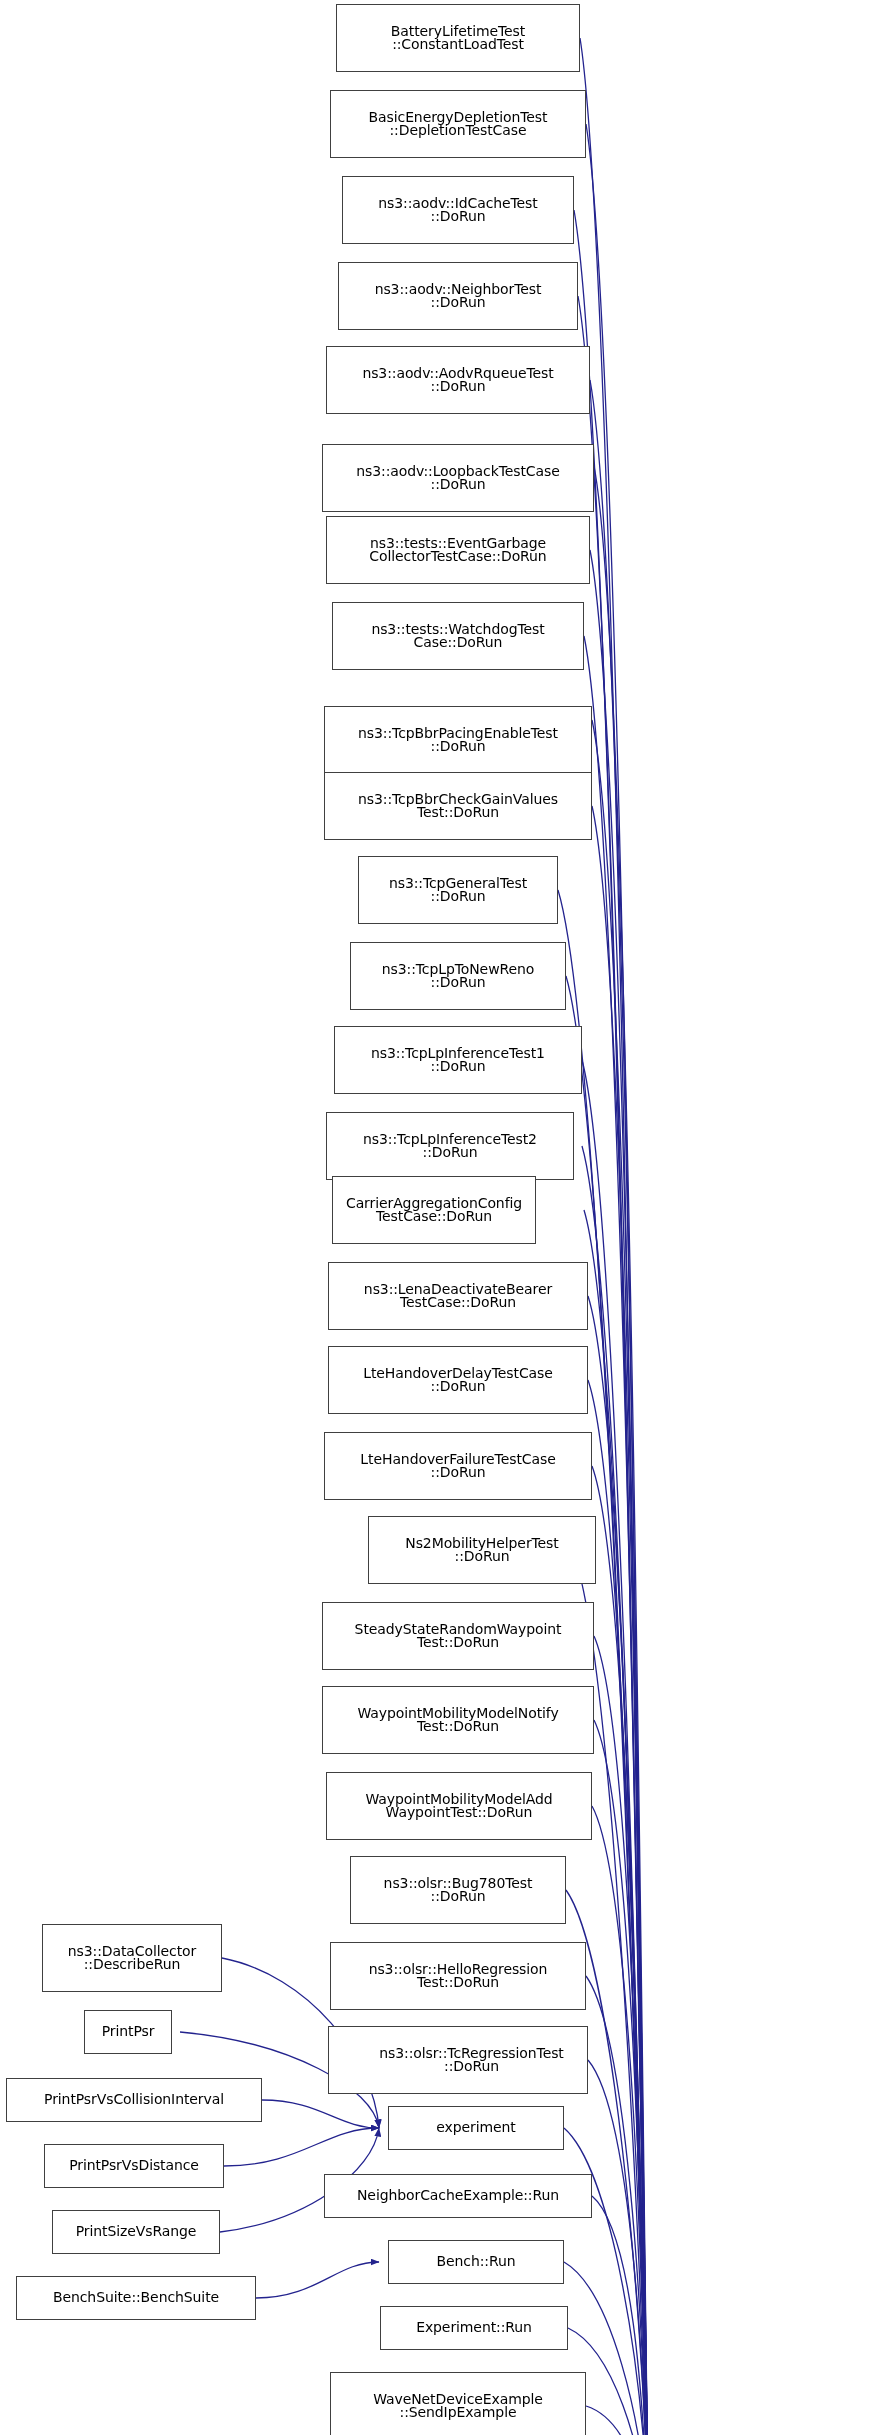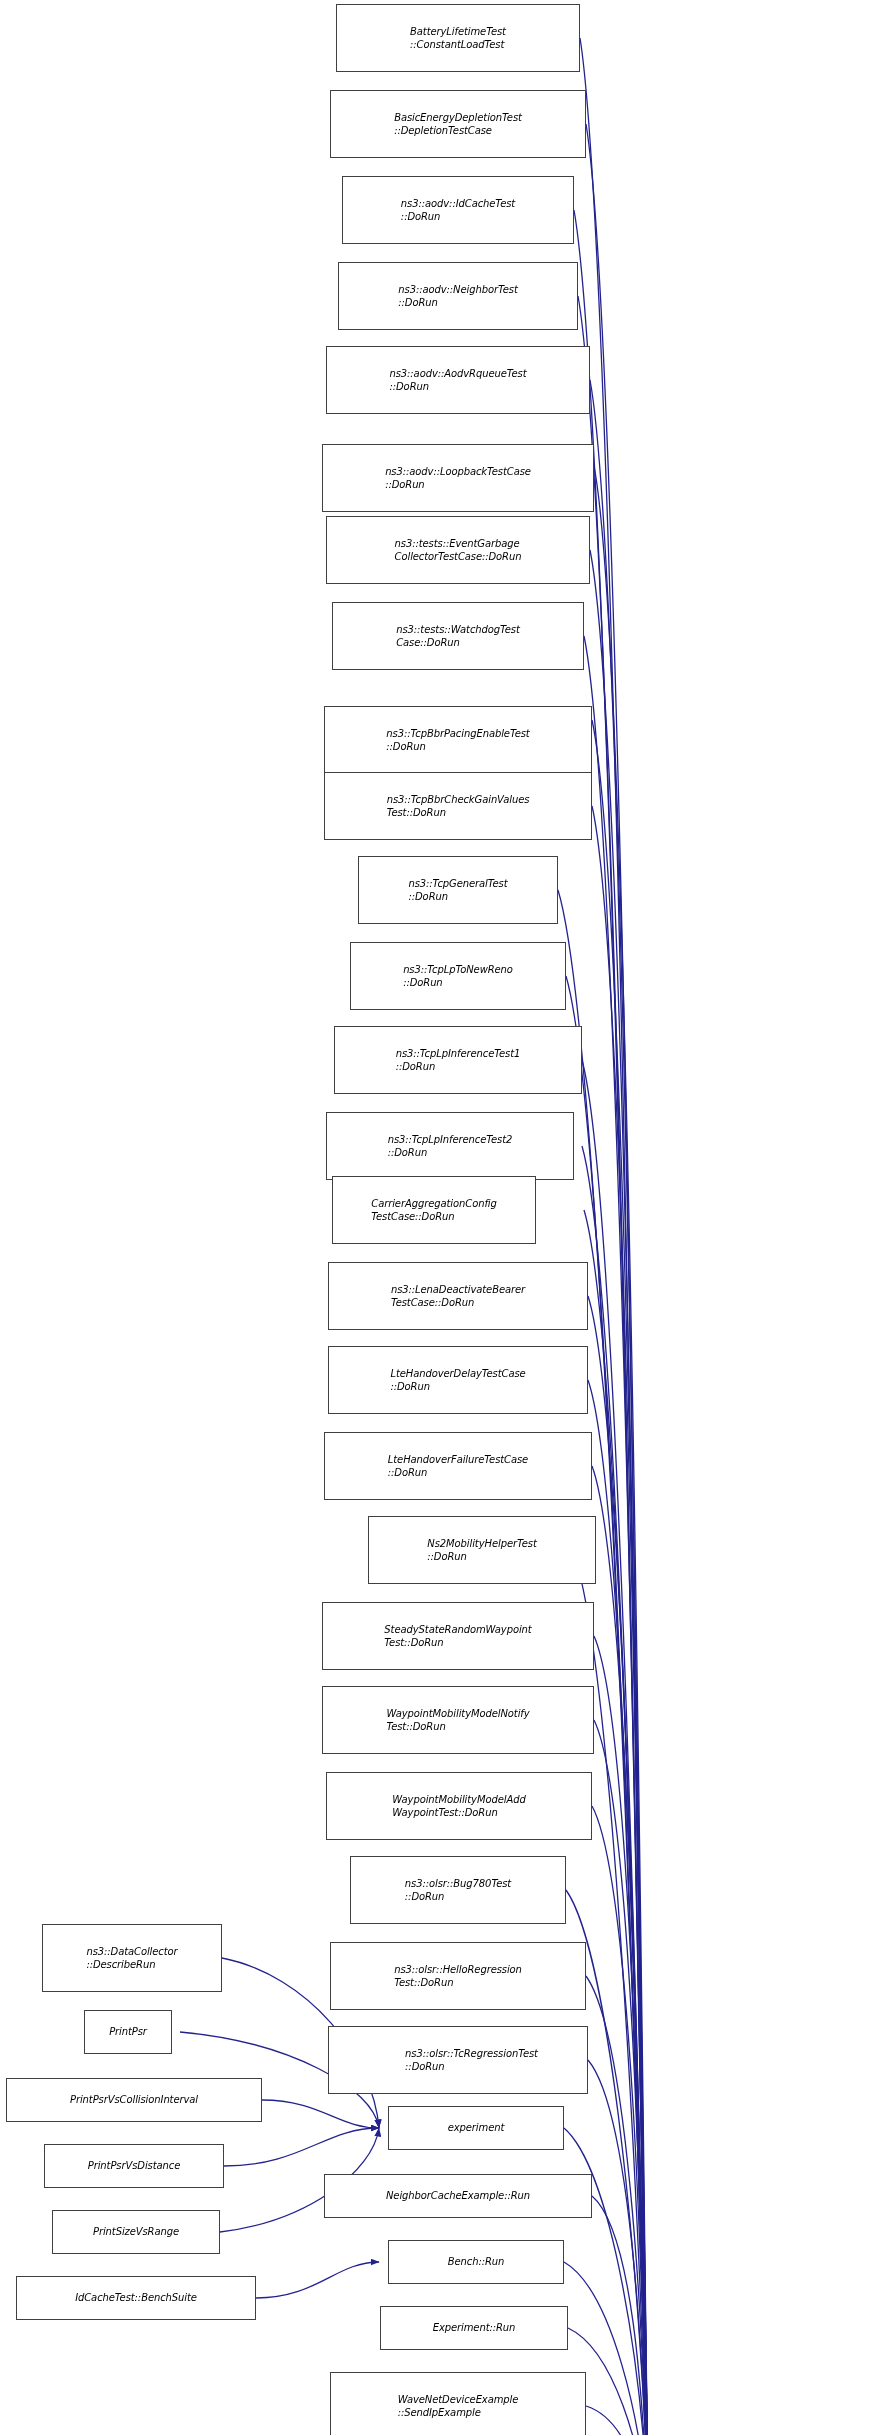--- a/index.html
+++ b/index.html
@@ -1,21 +1,21 @@
 <!DOCTYPE html>
 <html><head>
 <meta charset="utf-8">
 <style>
   html,body{margin:0;padding:0;background:#ffffff;}
   body{font-family:"DejaVu Sans","Liberation Sans",sans-serif;}
   #graph{position:relative;width:893px;height:2435px;background:#fff;overflow:hidden;}
   #edges{position:absolute;left:0;top:0;width:893px;height:2435px;pointer-events:none;}
   .node{position:absolute;box-sizing:border-box;border:1.4px solid #404040;background:#ffffff;
-        display:flex;align-items:center;justify-content:center;text-align:left;
-        font-size:10px;line-height:13.4px;color:#000;letter-spacing:-0.1px;font-style:italic;}
+        display:flex;align-items:center;justify-content:center;text-align:center;
+        font-size:14px;line-height:13.4px;color:#000;letter-spacing:-0.1px;}
   .node span{display:block;padding:0 3px;white-space:pre-line;}
 </style>
 </head>
 <body>
 
 <div id="graph">
   <svg id="edges" viewBox="0 0 893 2435">
     <defs>
       <marker id="arw" markerWidth="9" markerHeight="7" refX="8.5" refY="3.5" orient="auto" markerUnits="userSpaceOnUse">
         <path d="M0,0 L9,3.5 L0,7 z" fill="#23238e"></path>
@@ -199,16 +199,16 @@
       <div class="node" style="left: 6px; top: 2078px; width: 256px; height: 44px;">
         <span>PrintPsrVsCollisionInterval</span>
       </div>
       <div class="node" style="left: 44px; top: 2144px; width: 180px; height: 44px;">
         <span>PrintPsrVsDistance</span>
       </div>
       <div class="node" style="left: 52px; top: 2210px; width: 168px; height: 44px;">
         <span>PrintSizeVsRange</span>
       </div>
       <div class="node" style="left: 16px; top: 2276px; width: 240px; height: 44px;">
-        <span>IdCacheTest::BenchSuite</span>
+        <span>BenchSuite::BenchSuite</span>
       </div>
     </div>
 </div>
 
 </body></html>

